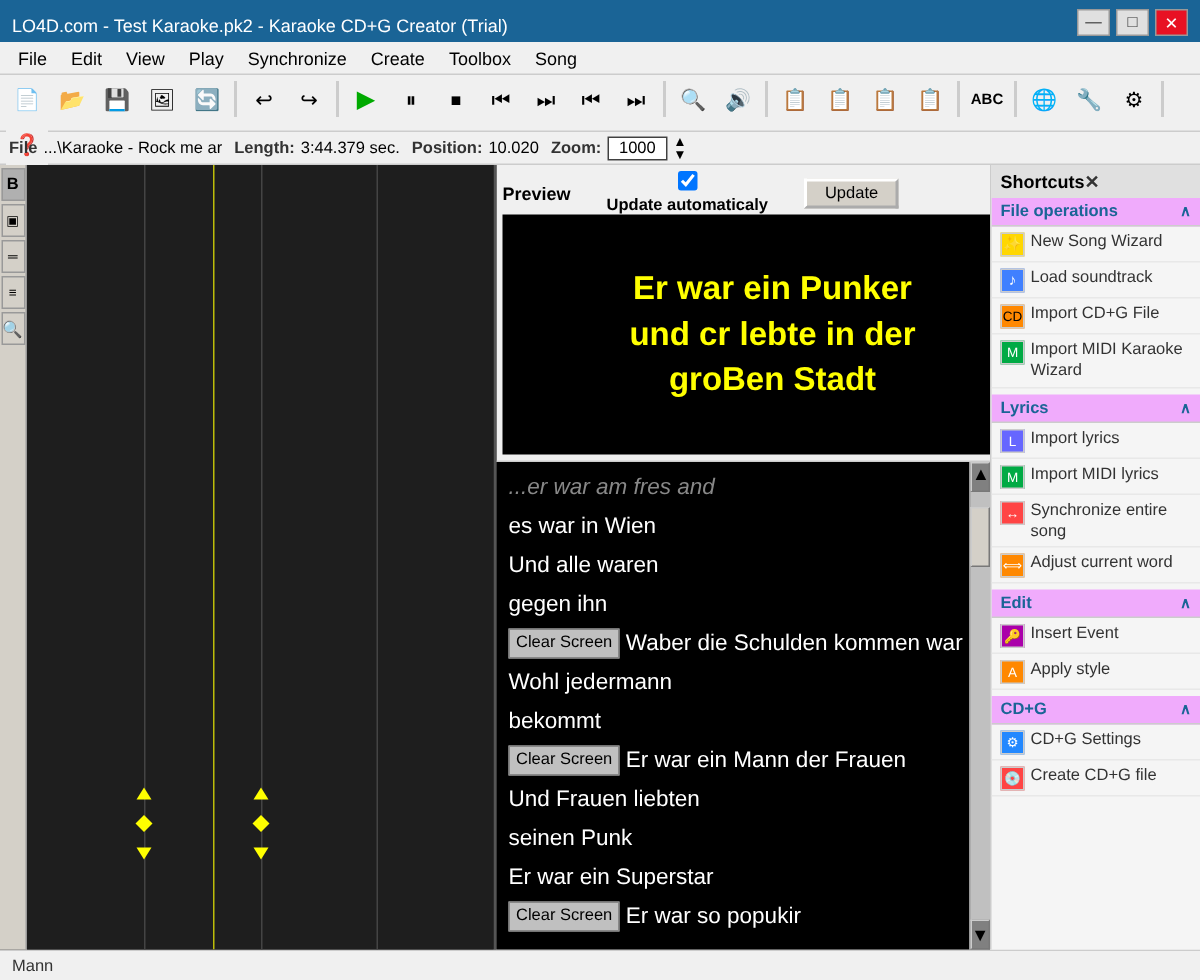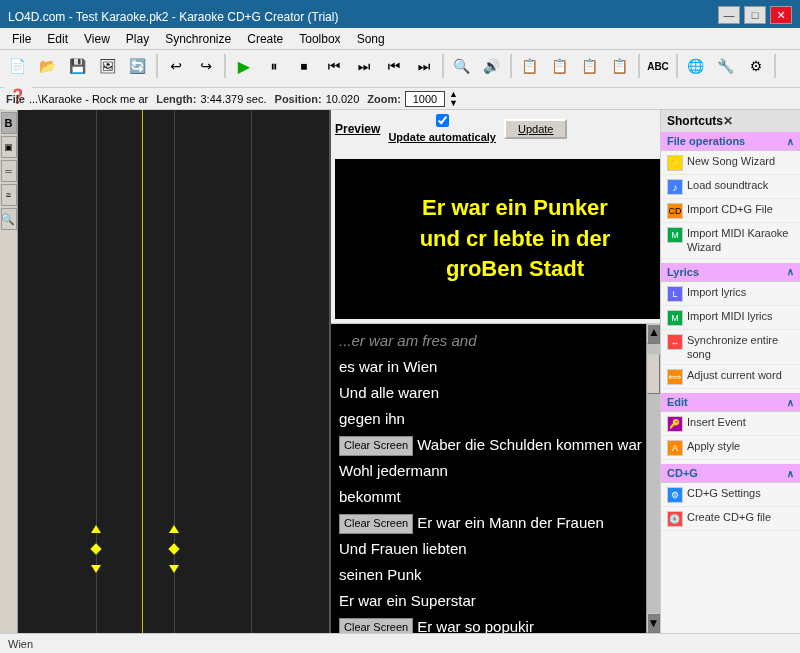--- a/index.html
+++ b/index.html
@@ -32,21 +32,21 @@
     .track-tools { width: 18px; background: #d4d0c8; border-right: 1px solid #999; display: flex; flex-direction: column; align-items: center; padding: 2px; gap: 2px; }
     .track-tool-btn { width: 16px; height: 22px; background: #d4d0c8; border: 1px solid #999; cursor: pointer; display: flex; align-items: center; justify-content: center; font-size: 9px; }
     .left-panel-inner { display: flex; flex: 1; }
     .track-area { background: #1e1e1e; flex: 1; position: relative; overflow: hidden; }
 
     
     .center-area { flex: 1; background: #2d2d2d; display: flex; flex-direction: column; overflow: hidden; }
     
     
     .preview-area { background: #f0f0f0; border-bottom: 1px solid #ccc; padding: 4px; }
-    .preview-header { display: flex; align-items: center; gap: 8px; margin-bottom: 16px; font-size: 12px; font-weight: bold; text-decoration: underline; }
+    .preview-header { display: flex; align-items: center; gap: 24px; margin-bottom: 0; font-size: 12px; font-weight: bold; }
     .preview-checkbox { display: flex; align-items: center; gap: 4px; font-size: 11px; flex-direction: column; }
     .preview-canvas { background: #000; width: 360px; height: 160px; display: flex; align-items: center; justify-content: center; }
     .preview-text { color: #ffff00; font-size: 22px; font-weight: bold; text-align: center; line-height: 1.4; font-family: Arial, sans-serif; }
     .update-btn { background: #d4d0c8; border: 2px outset #fff; padding: 2px 12px; cursor: pointer; font-size: 11px; }
 
     
     .lyrics-area { flex: 1; background: #000; overflow-y: auto; padding: 4px; color: white; font-size: 15px; line-height: 1.6; position: relative; }
     .lyrics-line { padding: 1px 4px; white-space: nowrap; }
     .clear-screen-badge { display: inline-block; background: #c0c0c0; color: #000; border: 1px solid #888; font-size: 11px; padding: 0px 4px; margin-right: 4px; font-family: Liberation Sans, sans-serif; vertical-align: middle; }
 
@@ -303,14 +303,14 @@
       </div>
       <div class="shortcut-item">
         <div class="shortcut-icon" style="background:#ff4444; border:1px solid #ccc; display:flex; align-items:center; justify-content:center; font-size:9px; color:white;">💿</div>
         <span class="shortcut-label">Create CD+G file</span>
       </div>
     </div>
   </div>
 </div>
 
 <div class="status-bar">
-  <span>Wien</span>
+  <span>Mann</span>
 </div>
 
 </body></html>

